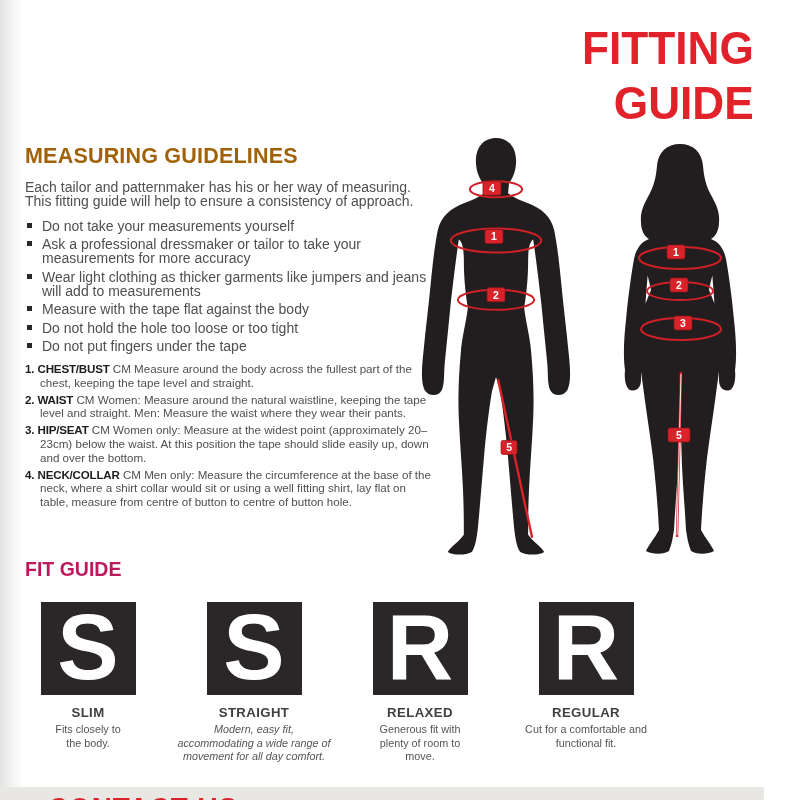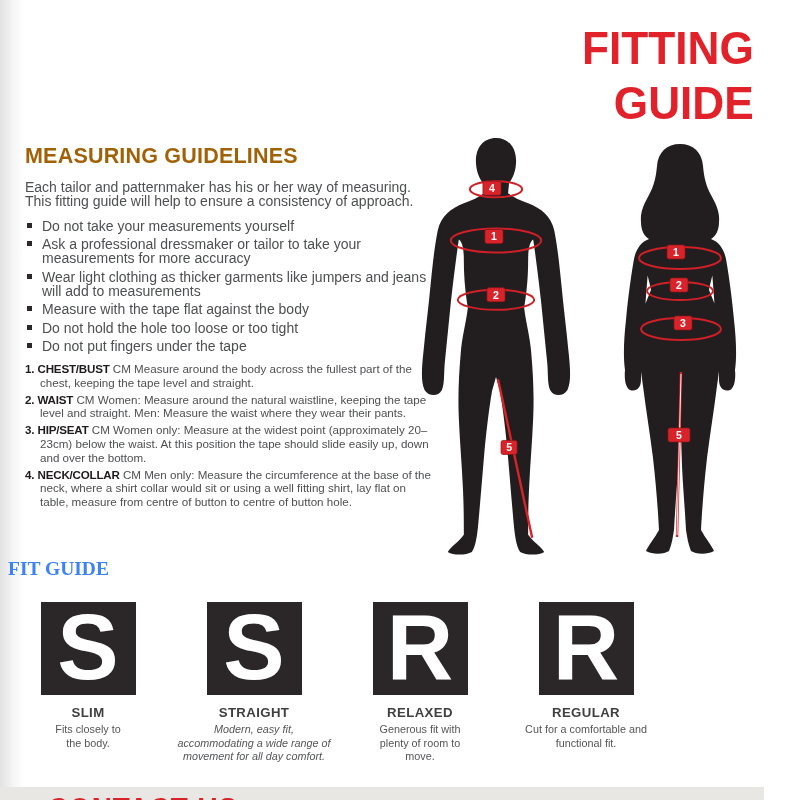--- a/index.html
+++ b/index.html
@@ -26,22 +26,22 @@
   .fig-male{left:404px;top:136px;width:184px;height:430px;}
   .fig-female{left:610px;top:142px;width:140px;height:424px;}
   .body-fill{fill:#221d1e;}
   .tape{fill:none;stroke:#cf2028;stroke-width:2;}
   .tapeline{stroke:#d8232a;stroke-width:2.4;}
   .tapecore{stroke:#ffffff;stroke-width:0.9;}
   .marker rect{fill:#d8232a;stroke:#8e1418;stroke-width:0.7;}
   .marker text{fill:#ffffff;font-size:10.5px;font-weight:bold;text-anchor:middle;
                font-family:"Liberation Sans",sans-serif;}
   
-  .fitguide-head{position:absolute;left:8px;top:558px;margin:0;font-size:19.5px;
-                 font-weight:bold;color:#3b82f6;font-family:Liberation Serif, serif;}
+  .fitguide-head{position:absolute;left:25px;top:558px;margin:0;font-size:19.5px;
+                 font-weight:bold;color:#be185d;}
   .fitrow{position:absolute;left:8px;top:602px;display:grid;
           grid-template-columns:repeat(4,160px);column-gap:6px;}
   .fitcol{text-align:center;}
   .fitbox{width:95px;height:93px;margin:0 auto;background:#2b2627;color:#fff;
           font-size:92px;font-weight:bold;line-height:90px;text-align:center;}
   .fitname{margin-top:10px;font-size:13.2px;font-weight:bold;color:#404040;letter-spacing:.4px;}
   .fitdesc{margin:3px auto 0 auto;font-size:10.8px;line-height:13.5px;color:#545557;}
   .fitcol:nth-child(1) .fitdesc{max-width:82px;}
   .fitcol:nth-child(2) .fitdesc{max-width:158px;font-style:italic;}
   .fitcol:nth-child(3) .fitdesc{max-width:96px;}

